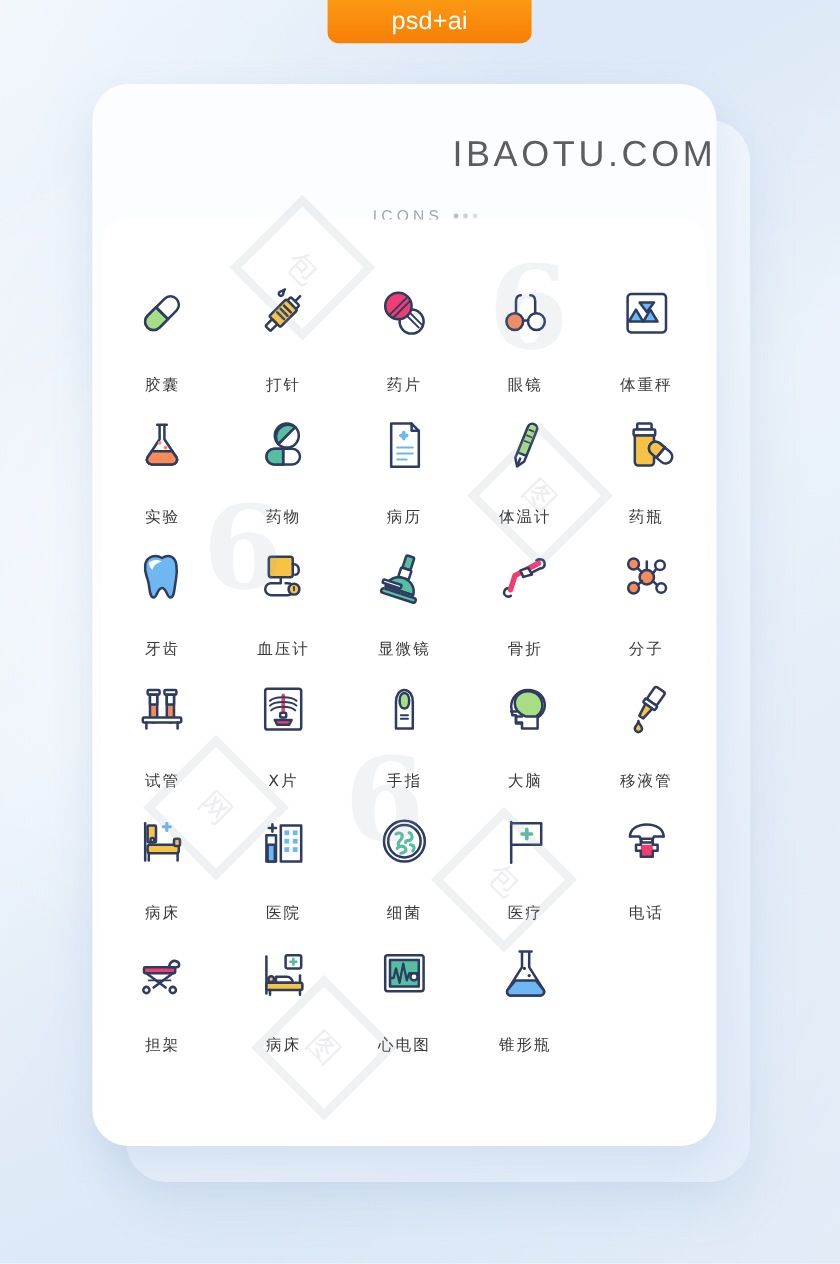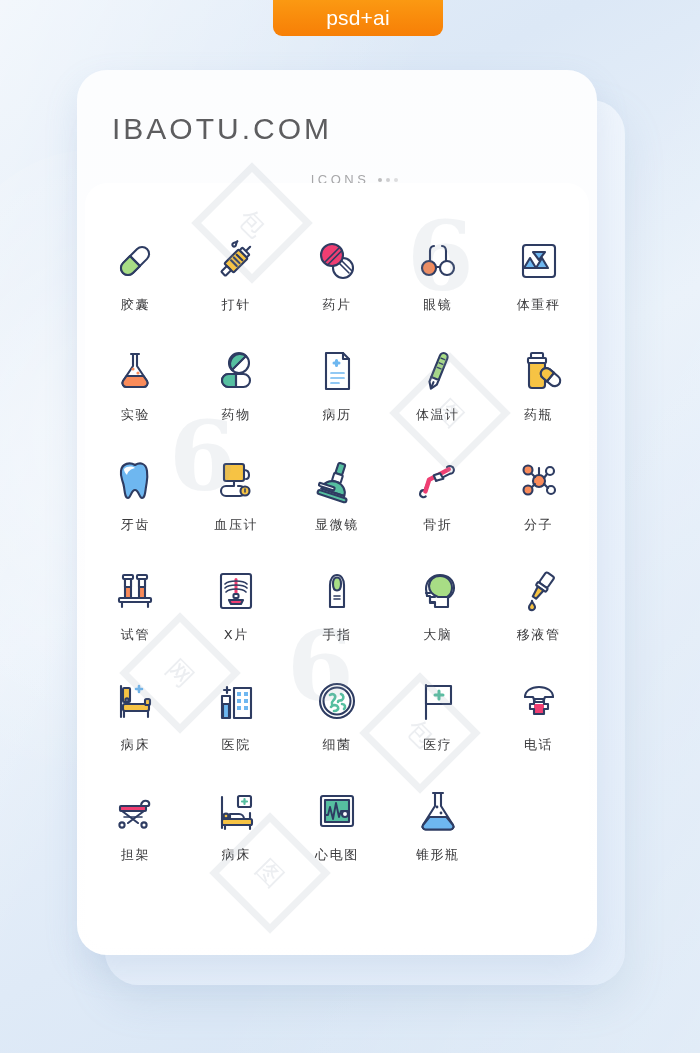--- a/index.html
+++ b/index.html
@@ -61,21 +61,21 @@
     left: 77px; top: 70px;
     width: 520px; height: 885px;
     border-radius: 30px;
     background: linear-gradient(175deg, #fcfdfe 0%, #fdfdfe 40%, #ffffff 100%);
     box-shadow: 0 14px 34px rgba(120,150,190,0.16);
     overflow: hidden;
   }
 
   .card-header {
     padding-top: 42px;
-    text-align: left;
+    text-align: right;
     padding-left: 35px;
   }
   .brand-title {
     font-size: 30px;
     letter-spacing: 3px;
     color: #5d5d5f;
     font-weight: 400;
   }
   .brand-sub {
     margin-top: 26px;
@@ -117,21 +117,21 @@
     flex-direction: column;
     align-items: center;
     justify-content: flex-start;
     padding-top: 6px;
   }
   .icon-wrap {
     width: 56px; height: 56px;
     display: flex; align-items: center; justify-content: center;
   }
   .cell-label {
-    margin-top: 7px;
+    margin-top: 23px;
     font-size: 13px;
     letter-spacing: 1.6px;
     color: #3a3a3c;
     font-family: "DejaVu Sans", "Liberation Sans", sans-serif;
     white-space: nowrap;
   }
   .wm-box {
     border: 7px solid rgba(150,160,175,0.15);
     width: 86px; height: 86px;
     transform: rotate(45deg);

